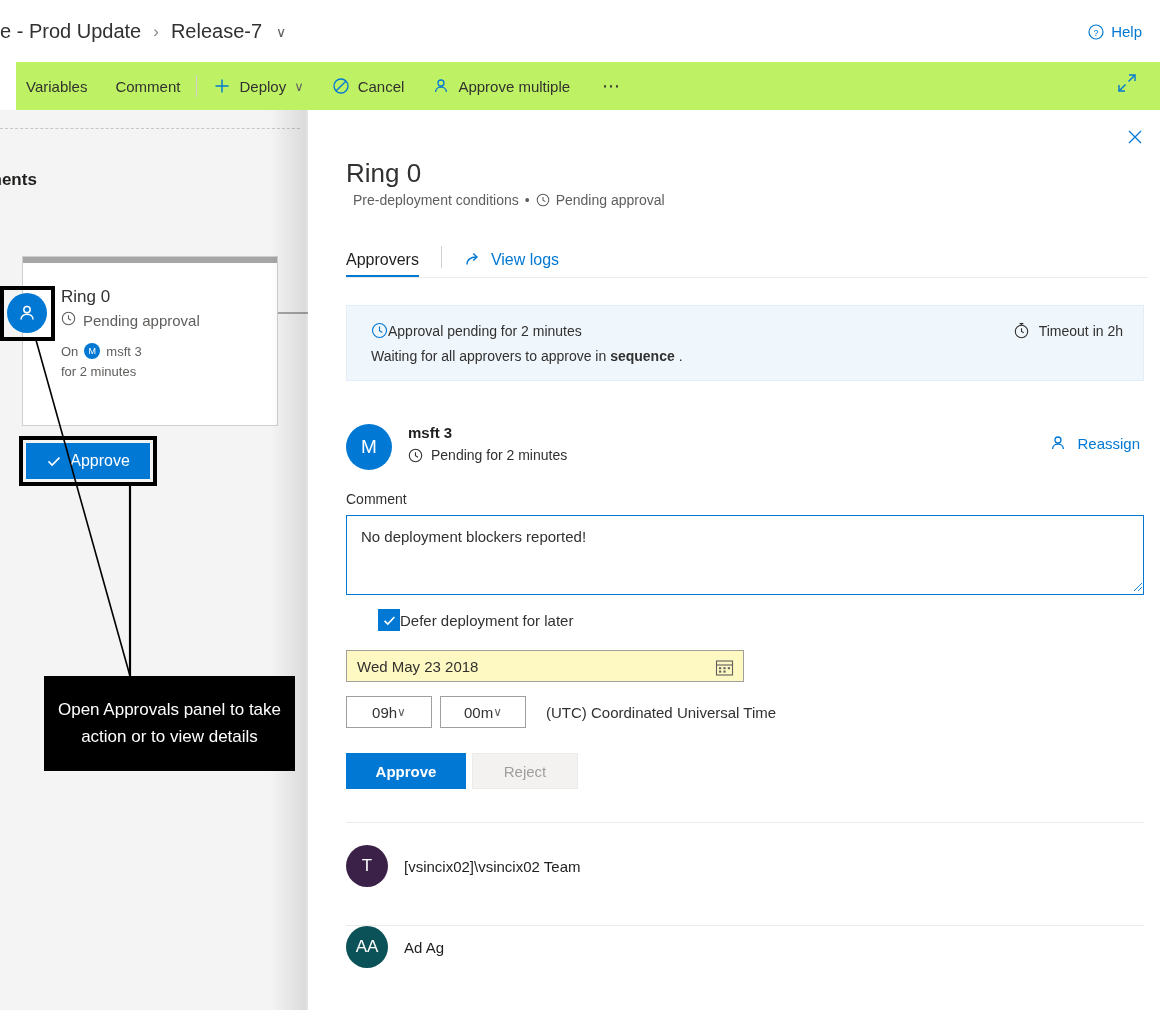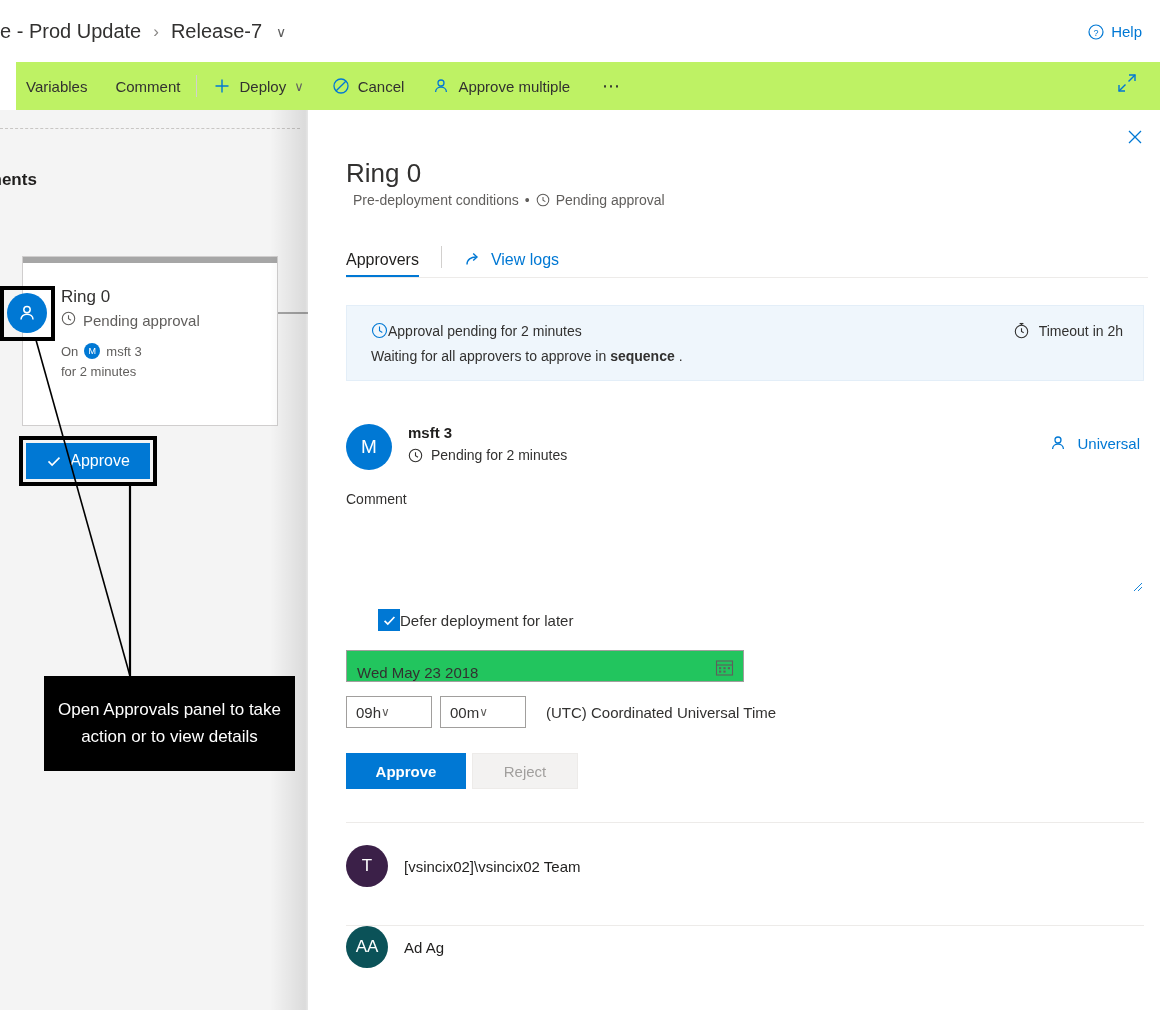--- a/index.html
+++ b/index.html
@@ -245,30 +245,30 @@
   }
   .chk {
     width: 22px; height: 22px; background: #0078d4;
     display: flex; align-items: center; justify-content: center;
     cursor: pointer;
   }
   .defer-label { font-size: 15px; color: #323130; }
 
   .date-input {
     position: absolute; left: 346px; top: 650px; width: 398px; height: 32px;
-    border: 1px solid #a19f9d; background: #22c55e;
-    display: flex; align-items: flex-end; padding: 0 10px;
+    border: 1px solid #a19f9d; background: #fef9c3;
+    display: flex; align-items: center; padding: 0 10px;
     font-size: 15px; color: #323130;
   }
   .cal-icon { position: absolute; right: 9px; top: 7px; color: #605e5c; }
 
   .time-row { position: absolute; left: 346px; top: 696px; display: flex; align-items: center; gap: 8px; }
   .time-sel {
     width: 86px; height: 32px; border: 1px solid #a19f9d; background: #ffffff;
-    display: flex; align-items: center; justify-content: flex-start;
+    display: flex; align-items: center; justify-content: center;
     padding: 0 9px; font-size: 15px; color: #323130; cursor: pointer;
   }
   .tz-label { font-size: 15px; color: #323130; margin-left: 12px; }
 
   .btn-row { position: absolute; left: 346px; top: 753px; display: flex; gap: 6px; }
   .btn-primary {
     width: 120px; height: 36px; background: #0078d4; color: #ffffff;
     border: none; font-size: 15px; font-weight: bold; cursor: pointer;
     font-family: "Liberation Sans", sans-serif;
   }
@@ -480,25 +480,26 @@
       </span>
       <span>Pending for 2 minutes</span>
     </div>
     <div class="reassign">
       <span style="display:inline-flex;">
         <svg width="18" height="18" viewBox="0 0 18 18">
             <circle cx="9" cy="6" r="3" fill="none" stroke="#0078d4" stroke-width="1.3"></circle>
             <path d="M3.6 15c0-3 2.5-5 5.4-5s5.4 2 5.4 5" fill="none" stroke="#0078d4" stroke-width="1.3"></path>
           </svg>
       </span>
-      <span>Universal</span>
+      <span>Reassign</span>
     </div>
   </div>
 
   <div class="comment-label">Comment</div>
+  <textarea class="comment-box" placeholder="Comment" style="">No deployment blockers reported!</textarea>
   <svg class="resize-grip" viewBox="0 0 12 12">
     <path d="M11 3L3 11M11 7L7 11" stroke="#0078d4" stroke-width="0.9"></path>
   </svg>
 
   <div class="defer-row">
     <div class="chk">
       <svg width="15" height="15" viewBox="0 0 15 15">
           <path d="M2.6 7.8l3.2 3.3L12.4 4" fill="none" stroke="#ffffff" stroke-width="1.7"></path>
         </svg>
     </div>

